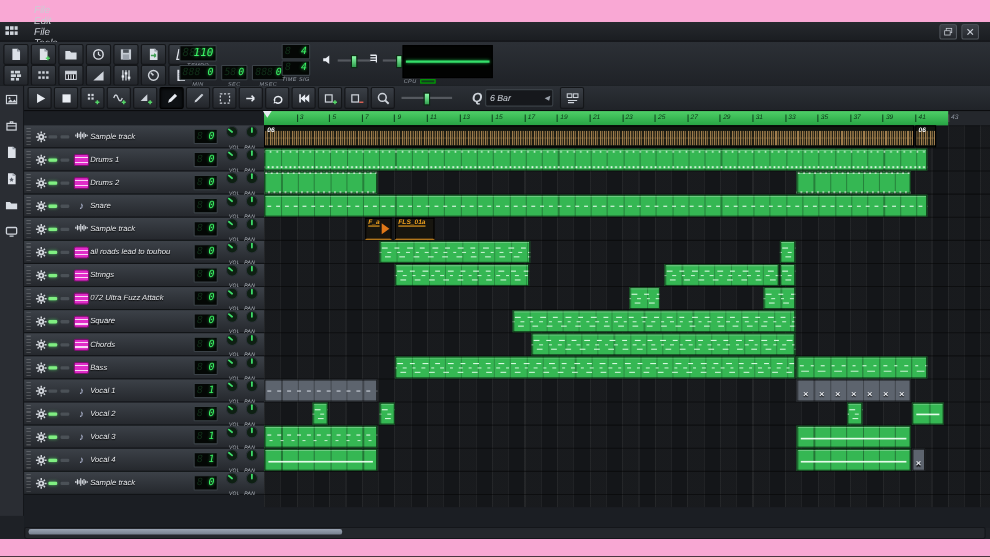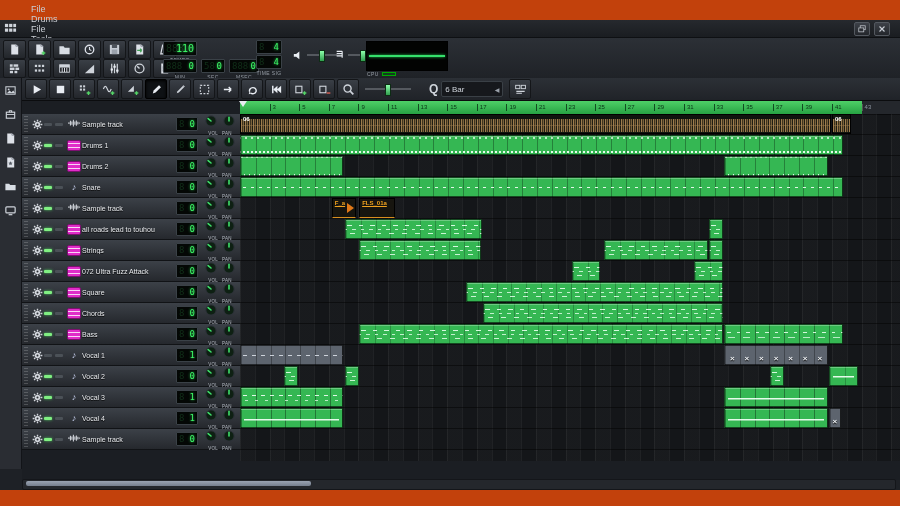--- a/index.html
+++ b/index.html
@@ -1,17 +1,17 @@
 <!DOCTYPE html>
 <html><head>
 <meta charset="utf-8">
 <style>
   html,body{margin:0;padding:0;background:#000;}
-  .screen{position:relative;width:900px;height:506px;background:#c2410c;overflow:hidden;
-    font-family:"Liberation Sans",sans-serif;color:#d6dae0;-webkit-font-smoothing:antialiased;}
+  .screen{position:relative;width:900px;height:506px;background:#f9a8d4;overflow:hidden;
+    font-family:"Liberation Sans",sans-serif;color:#d6dae0;font-style:italic;-webkit-font-smoothing:antialiased;}
   .app{position:absolute;left:0;top:20px;width:900px;height:470px;background:#1e2126;}
 
   
   .menubar{position:absolute;left:0;top:0;width:900px;height:17px;
     background:linear-gradient(#26292e,#1a1d21);border-bottom:1px solid #0e1013;
     display:flex;align-items:center;font-size:9px;color:#c9cdd4;}
   .appmenu{width:15px;height:12px;margin:0 5px 0 3px;display:flex;align-items:center;justify-content:center;}
   .menu-item{padding:0 8px;height:100%;display:flex;align-items:center;cursor:default;}
   .winbtns{margin-left:auto;display:flex;gap:4px;margin-right:10px;}
   .winbtn{width:14px;height:12px;background:linear-gradient(#3d4148,#23262b);
@@ -194,21 +194,21 @@
               <rect x="5.5" y="2" width="3.5" height="3.5"></rect>
               <rect x="10" y="2" width="3" height="3.5"></rect>
               <rect x="1" y="7" width="3.5" height="3.5"></rect>
               <rect x="5.5" y="7" width="3.5" height="3.5"></rect>
               <rect x="10" y="7" width="3" height="3.5"></rect>
             </g>
           </svg>
         </span>
       <span id="menuItems">
           <span class="menu-item">File</span>
-          <span class="menu-item">Drums</span>
+          <span class="menu-item">Edit</span>
           <span class="menu-item">File</span>
           <span class="menu-item">Tools</span>
           <span class="menu-item">Help</span>
         </span>
       <span class="winbtns" id="winBtns">
           <span class="winbtn">
             <svg width="10" height="10" viewBox="0 0 14 14">
               <rect x="4.5" y="2.5" width="7" height="5.5" fill="none" stroke="#c9ced6"></rect>
               <rect x="2.5" y="5.5" width="7" height="5.5" fill="#2b2e33" stroke="#c9ced6"></rect>
             </svg>

